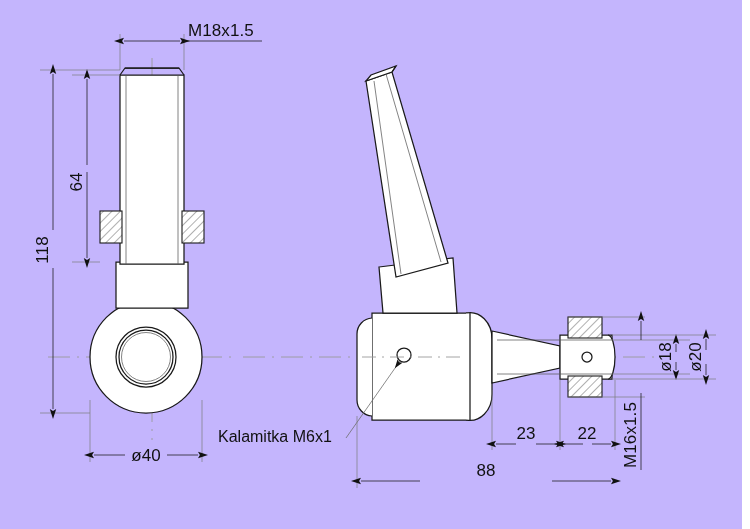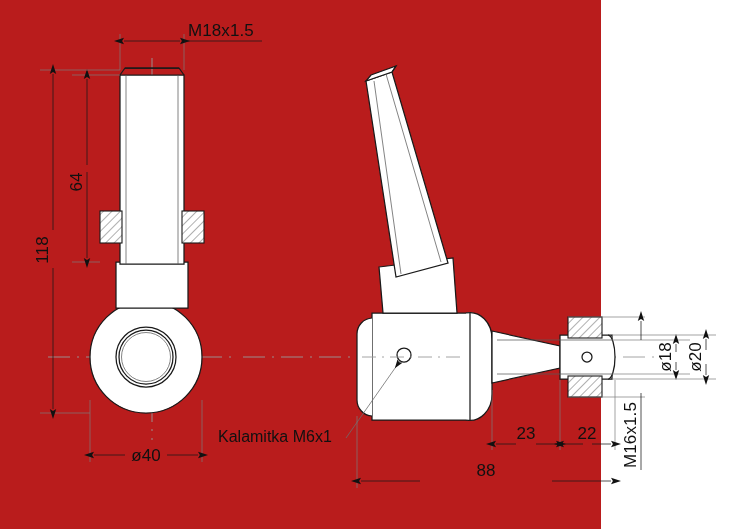--- a/index.html
+++ b/index.html
@@ -8,23 +8,23 @@
     background: #ffffff;
   }
   body {
     width: 750px;
     height: 529px;
     font-family: "Liberation Sans", sans-serif;
     overflow: hidden;
   }
   #drawing-root {
     position: relative;
-    width: 601px;
+    width: 742px;
     height: 529px;
-    background: #b91c1c;
+    background: #c4b5fd;
   }
   svg#tech-drawing {
     display: block;
     width: 750px;
     height: 529px;
   }
   .outline {
     fill: none;
     stroke: #1a1a1a;
     stroke-width: 1.25;

